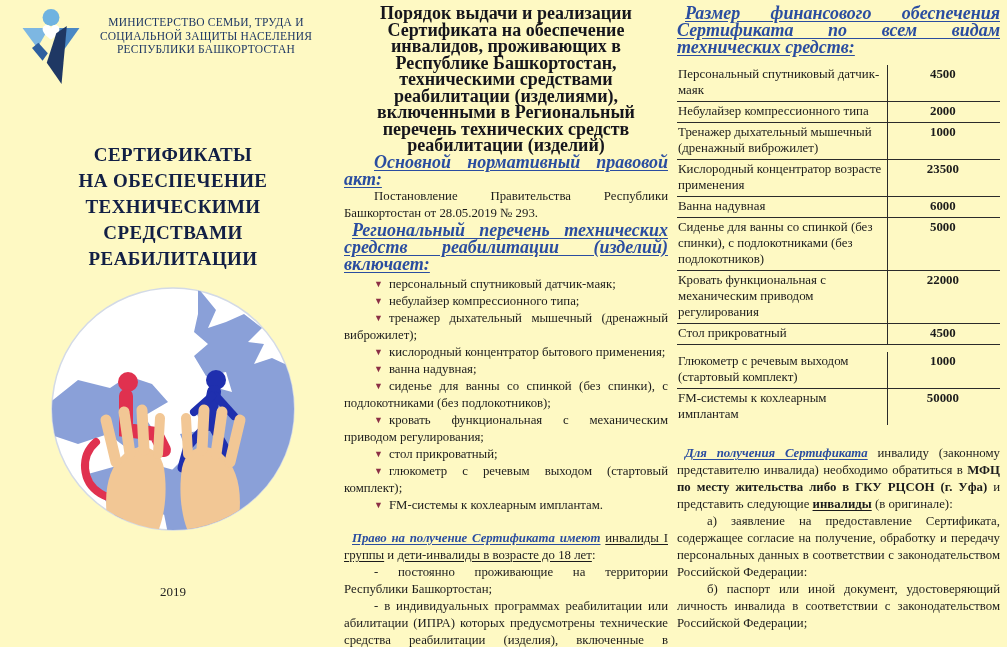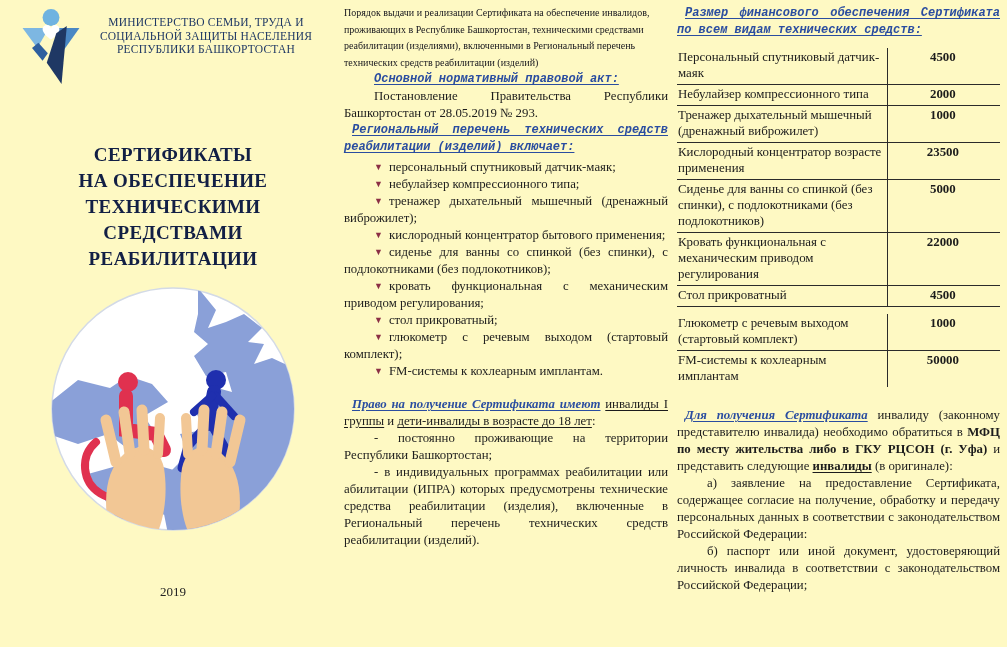--- a/index.html
+++ b/index.html
@@ -15,27 +15,27 @@
   .ministry-header{display:flex;align-items:flex-start;margin:8px 0 0 10px;}
   .ministry-logo{flex:0 0 66px;}
   .ministry-name{width:244px;margin-top:8px;text-align:center;font-size:11.5px;line-height:13.5px;color:#1f3864;font-weight:500;letter-spacing:.2px;}
   .main-title{margin:52px 0 0;text-align:center;font-size:19px;line-height:26px;font-weight:bold;color:#121f45;letter-spacing:.4px;white-space:pre-line;}
   .globe-art{width:250px;margin:12px auto 0;}
   .year{margin-top:46px;text-align:center;font-size:13px;color:#242424;}
 
   
   .body{font-size:12.8px;line-height:17px;text-align:justify;margin:0;}
   .blue-heading{color:#2a4da0;font-weight:bold;font-style:italic;text-decoration:underline;text-underline-offset:2px;}
-  p.blue-heading{font-size:12px;line-height:17px;text-align:justify;margin:0;font-family:Liberation Mono, monospace;}
+  p.blue-heading{font-size:18px;line-height:17px;text-align:justify;margin:0;}
   .indent-lg{text-indent:30px;}
   .indent-sm{text-indent:8px;}
   .u{text-decoration:underline;text-underline-offset:2px;}
 
   
-  .mid-heading{margin:5px 0 0;font-size:10px;line-height:16.5px;font-weight:normal;text-align:left;color:#15151c;}
+  .mid-heading{margin:5px 0 0;font-size:18px;line-height:16.5px;font-weight:bold;text-align:center;color:#15151c;}
   .mt13{margin-top:13px;}
   .mt14{margin-top:14px;}
   .mt16{margin-top:16px;}
   .mt20{margin-top:20px;}
   .tsr-list{margin:3px 0 0;padding:0;list-style:none;}
   .tsr-list li{font-size:12.8px;line-height:17px;text-align:justify;text-indent:30px;}
   .bullet{display:inline-block;text-indent:0;color:#8b2f45;font-size:9px;margin-right:6px;vertical-align:1px;}
 
   
   .price-table{margin-top:9px;font-size:12.9px;line-height:16px;}
@@ -129,20 +129,21 @@
     <p class="blue-heading indent-lg mt13">Основной нормативный правовой акт:</p>
     <p class="body indent-lg">Постановление Правительства Республики Башкортостан от 28.05.2019 № 293.</p>
 
     <p class="blue-heading indent-sm mt14">Региональный перечень технических средств реабилитации (изделий) включает:</p>
 
     <ul class="tsr-list">
       <li><span class="bullet">▼</span><span>персональный спутниковый датчик-маяк;</span></li>
       <li><span class="bullet">▼</span><span>небулайзер компрессионного типа;</span></li>
       <li><span class="bullet">▼</span><span>тренажер дыхательный мышечный (дренажный виброжилет);</span></li>
       <li><span class="bullet">▼</span><span>кислородный концентратор бытового применения;</span></li>
+      <li><span class="bullet">▼</span><span>ванна надувная;</span></li>
       <li><span class="bullet">▼</span><span>сиденье для ванны со спинкой (без спинки), с подлокотниками (без подлокотников);</span></li>
       <li><span class="bullet">▼</span><span>кровать функциональная с механическим приводом регулирования;</span></li>
       <li><span class="bullet">▼</span><span>стол прикроватный;</span></li>
       <li><span class="bullet">▼</span><span>глюкометр с речевым выходом (стартовый комплект);</span></li>
       <li><span class="bullet">▼</span><span>FM-системы к кохлеарным имплантам.</span></li>
     </ul>
 
     <p class="body indent-sm mt16"><span class="blue-heading">Право на получение Сертификата имеют</span> <span class="u">инвалиды I группы</span><span> и </span><span class="u">дети-инвалиды в возрасте до 18 лет</span><span>:</span></p>
 
     <p class="body indent-lg">- постоянно проживающие на территории Республики Башкортостан;</p>
@@ -164,20 +165,24 @@
           </div>
         <div class="trow">
             <div class="tcell item">Тренажер дыхательный мышечный (дренажный виброжилет)</div>
             <div class="tcell price">1000</div>
           </div>
         <div class="trow">
             <div class="tcell item">Кислородный концентратор возрасте применения</div>
             <div class="tcell price">23500</div>
           </div>
         <div class="trow">
+            <div class="tcell item">Ванна надувная</div>
+            <div class="tcell price">6000</div>
+          </div>
+        <div class="trow">
             <div class="tcell item">Сиденье для ванны со спинкой (без спинки), с подлокотниками (без подлокотников)</div>
             <div class="tcell price">5000</div>
           </div>
         <div class="trow">
             <div class="tcell item">Кровать функциональная с механическим приводом регулирования</div>
             <div class="tcell price">22000</div>
           </div>
         <div class="trow">
             <div class="tcell item">Стол прикроватный</div>
             <div class="tcell price">4500</div>

